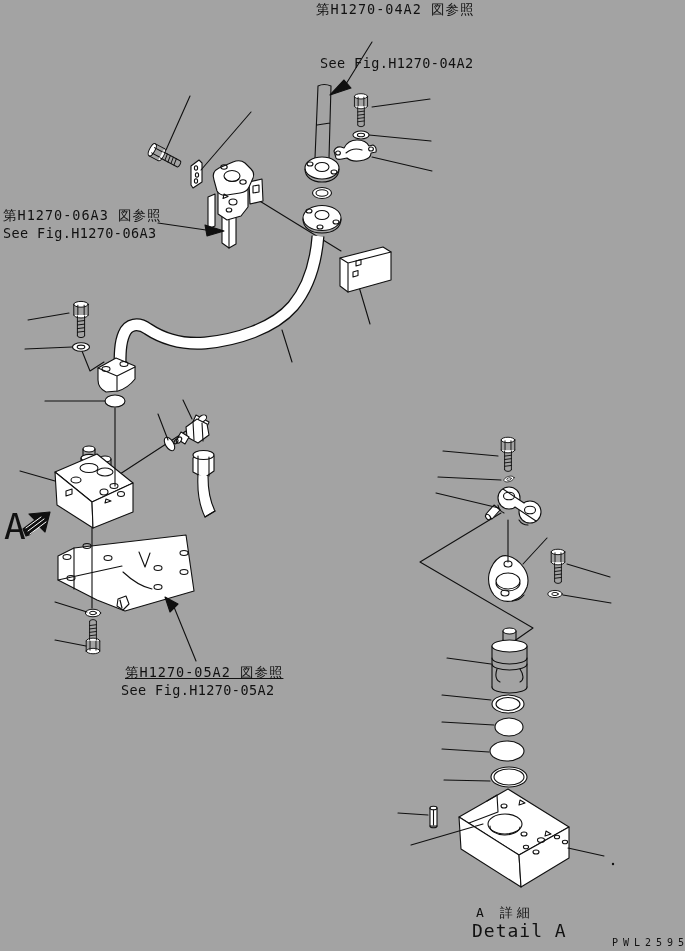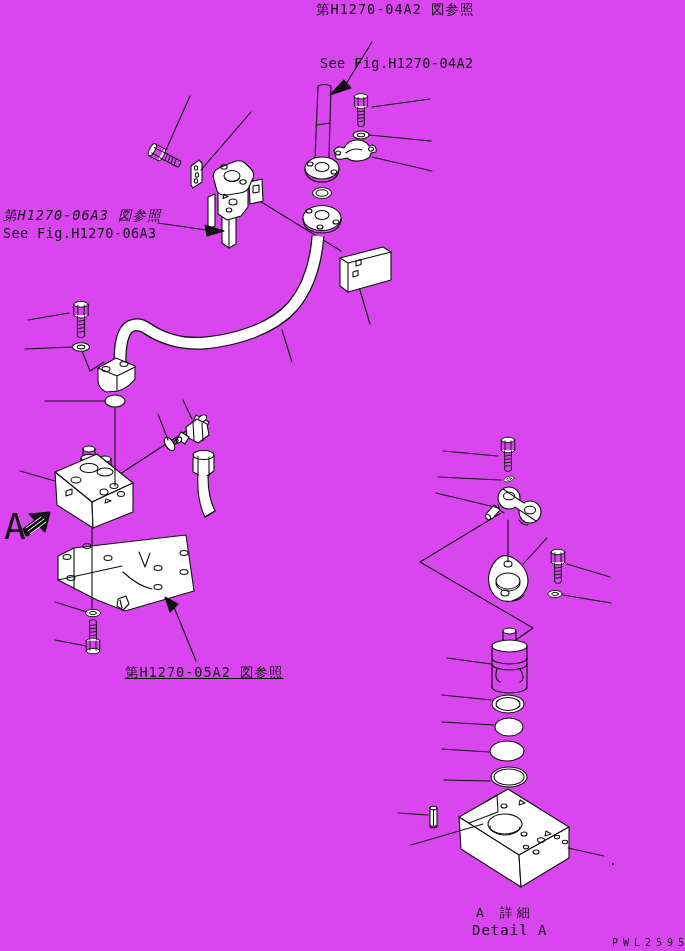--- a/index.html
+++ b/index.html
@@ -1,24 +1,24 @@
 <!DOCTYPE html>
 <html><head>
 <meta charset="utf-8">
 <style>
   html,body{margin:0;padding:0;background:#fff;}
-  .stage{position:relative;width:685px;height:951px;background:#d946ef;overflow:hidden;
+  .stage{position:relative;width:685px;height:951px;background:#a3a3a3;overflow:hidden;
          font-family:"DejaVu Sans Mono","Liberation Mono",monospace;color:#111;}
   .stage svg{position:absolute;left:0;top:0;}
   .lbl{position:absolute;white-space:pre;line-height:17px;}
   .jp{font-size:13.5px;letter-spacing:1px;}
   .en{font-size:13.5px;letter-spacing:0.4px;}
   .view-a{font-size:36px;letter-spacing:0;}
   .detail-jp{font-size:13px;letter-spacing:4px;}
-  .detail-en{font-size:14px;letter-spacing:1px;}
+  .detail-en{font-size:18px;letter-spacing:1px;}
   .code{font-size:10px;letter-spacing:5px;}
 </style>
 </head>
 <body>
 
 <div class="stage">
 <svg width="685" height="951" viewBox="0 0 685 951" fill="none" stroke="#101010" stroke-width="1.1" stroke-linecap="round" stroke-linejoin="round">
   <defs>
     <g id="bolt">
       <ellipse cx="0" cy="-13" rx="8" ry="3.2" fill="#fff"></ellipse>
@@ -295,24 +295,25 @@
   </g>
   <g>
     <path d="M26,536 L23,529 L35,520 L29,514 L50,512 L45,532 L39,526 L29,535 Z" fill="#101010"></path>
     <path d="M28,531 L44,519 M30,534 L46,522 M26,528 L41,517" stroke="#fff" stroke-width="1"></path>
   </g>
 </svg>
 
 <div class="lbl jp" style="left:316px;top:1px;">第H1270-04A2 図参照</div>
 <div class="lbl en" style="left:320px;top:19px;margin-top:36px;">See Fig.H1270-04A2</div>
 
-<div class="lbl jp" style="left:3px;top:207px;font-style:italic;">第H1270-06A3 図参照</div>
+<div class="lbl jp" style="left:3px;top:207px;">第H1270-06A3 図参照</div>
 <div class="lbl en" style="left:3px;top:225px;">See Fig.H1270-06A3</div>
 
 <div class="lbl jp" style="left:125px;top:664px;text-decoration:underline;">第H1270-05A2 図参照</div>
+<div class="lbl en" style="left:121px;top:682px;">See Fig.H1270-05A2</div>
 
 <div class="lbl view-a" style="left:4px;top:518px;">A</div>
 
 <div class="lbl detail-jp" style="left:476px;top:904px;">A 詳細</div>
 <div class="lbl detail-en" style="left:472px;top:922px;">Detail A</div>
 
 <div class="lbl code" style="left:612px;top:934px;">PWL2595</div>
 </div>
 
 </body></html>

